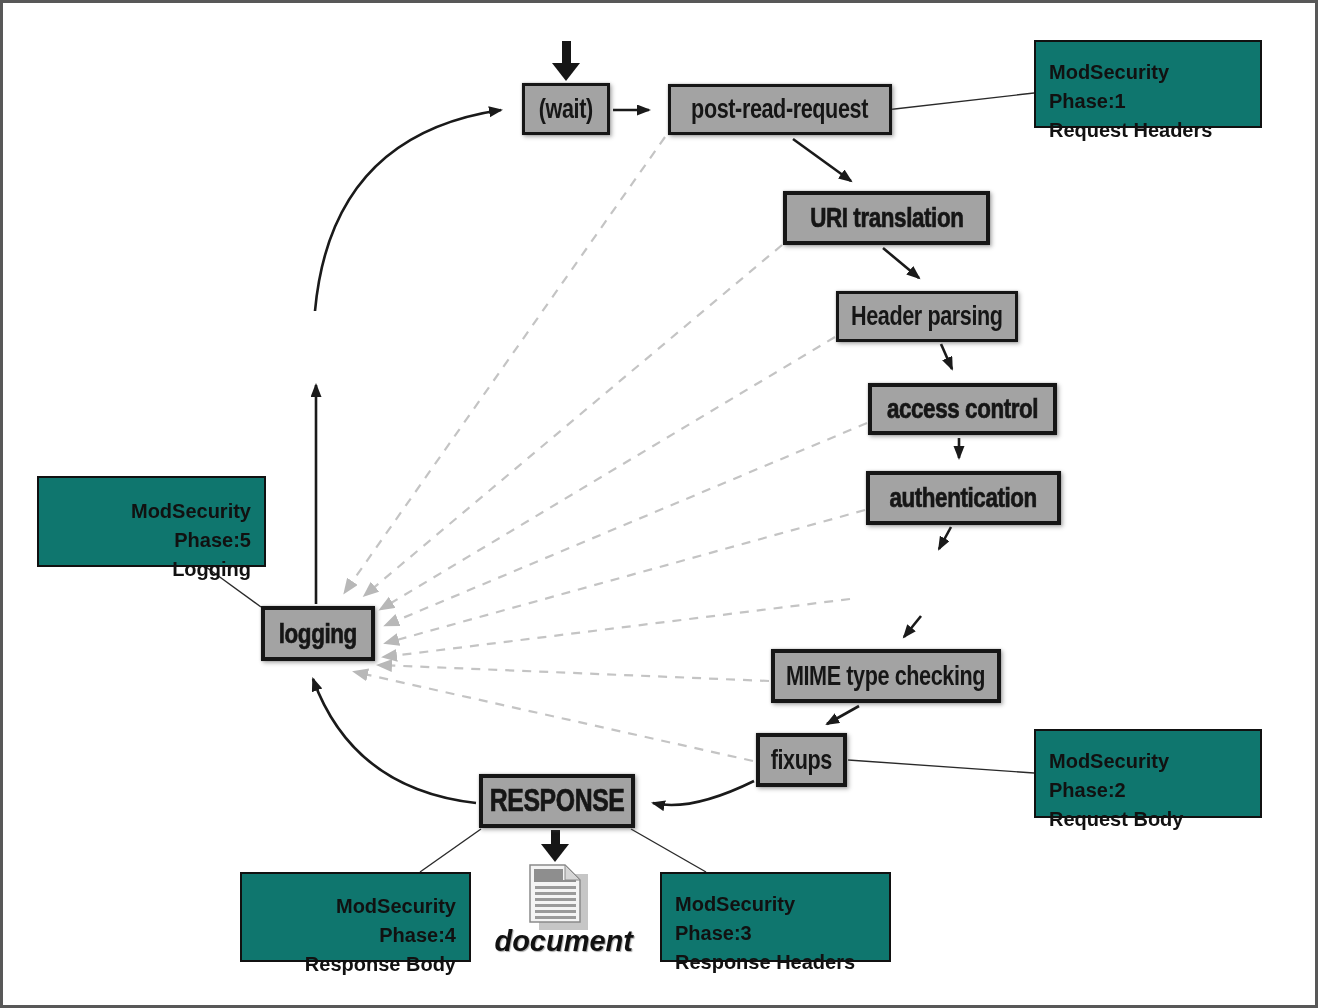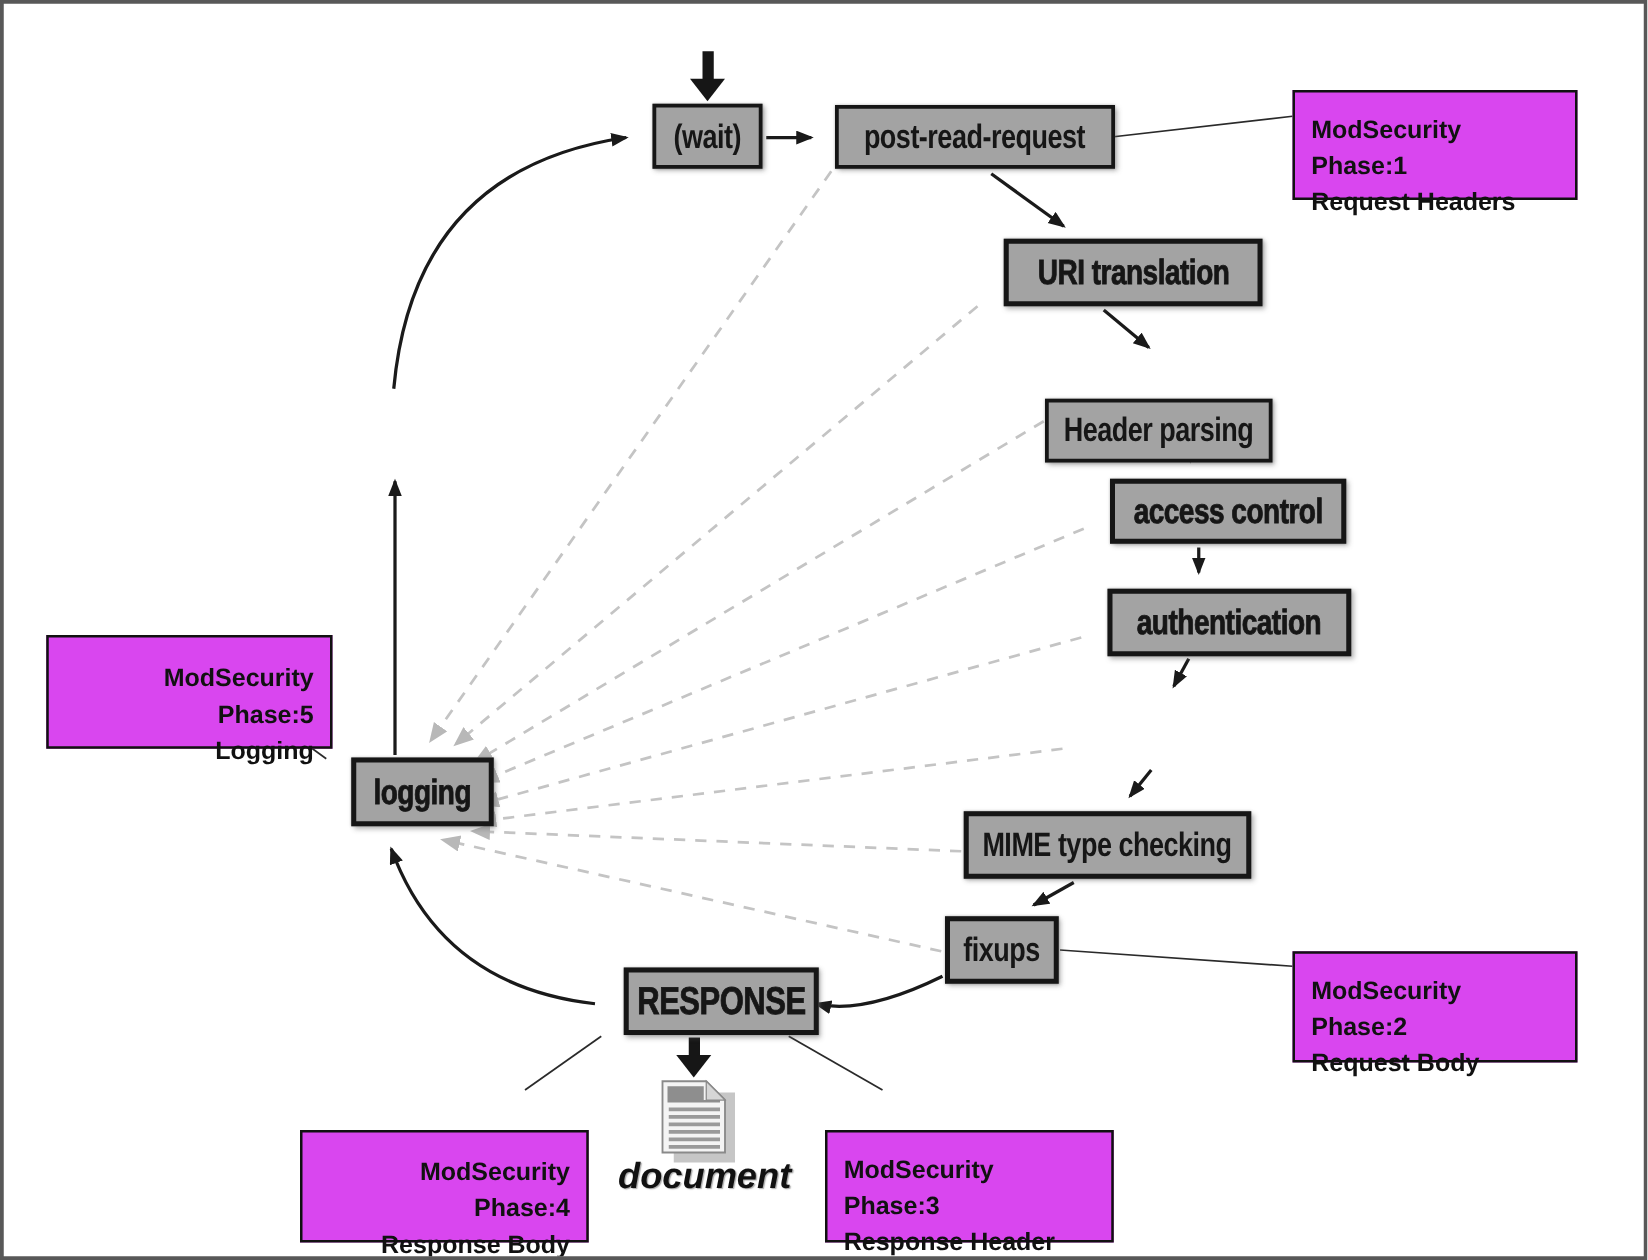--- a/index.html
+++ b/index.html
@@ -11,42 +11,41 @@
   #wires{position:absolute;left:0;top:0;width:1318px;height:1008px;}
 
   
   .node{
     position:absolute;display:flex;align-items:center;justify-content:center;
     background:#a3a3a3;border:3px solid #161616;box-sizing:border-box;
     box-shadow:2px 2px 4px rgba(90,90,90,.45), 0 0 2px rgba(120,120,120,.5);
     color:#161616;font-weight:700;font-size:28px;white-space:nowrap;
   }
   .node .lbl{display:inline-block;transform:scaleX(.8);letter-spacing:-.5px;}
-  .node.heavy{border-width:4px;margin-left:20px;}
+  .node.heavy{border-width:4px;}
   .node.heavy .lbl{-webkit-text-stroke:.7px #161616;}
 
   #node-wait{left:519px;top:80px;width:88px;height:52px;font-size:27px;}
   #node-post-read-request{left:665px;top:81px;width:224px;height:51px;font-size:27px;}
   #node-uri-translation{left:780px;top:188px;width:207px;height:54px;}
-  #node-header-parsing{left:833px;top:288px;width:182px;height:51px;font-size:27px;margin-top:28px;}
+  #node-header-parsing{left:833px;top:288px;width:182px;height:51px;font-size:27px;}
   #node-access-control{left:865px;top:380px;width:189px;height:52px;}
   #node-authentication{left:863px;top:468px;width:195px;height:54px;}
   #node-authorization{left:849px;top:557px;width:188px;height:54px;}
   #node-mime-type-checking{left:768px;top:646px;width:230px;height:54px;font-size:27px;border-width:4px;}
   #node-fixups{left:753px;top:730px;width:91px;height:54px;font-size:27px;border-width:4px;}
   #node-response{left:476px;top:771px;width:156px;height:54px;font-size:31px;letter-spacing:0;}
   #node-logging{left:258px;top:603px;width:114px;height:55px;}
   #node-cleanup{left:260px;top:310px;width:108px;height:56px;font-size:27px;}
 
   
   .callout{
-    position:absolute;background:#d946ef;border:2px solid #111;box-sizing:border-box;
+    position:absolute;background:#0f766e;border:2px solid #111;box-sizing:border-box;
     font-weight:700;font-size:20px;line-height:29px;color:#111;
     padding:16px 13px 0 13px;
-    margin-top:32px;
   }
   .callout.right{text-align:right;}
   #callout-phase1{left:1031px;top:37px;width:228px;height:88px;}
   #callout-phase2{left:1031px;top:726px;width:228px;height:89px;}
   #callout-phase3{left:657px;top:869px;width:231px;height:90px;}
   #callout-phase4{left:237px;top:869px;width:231px;height:90px;padding-top:18px;}
   #callout-phase5{left:34px;top:473px;width:229px;height:91px;padding-top:19px;}
 
   
   #document-label{
@@ -163,21 +162,21 @@
   <div class="callout" id="callout-phase1">
     <div>ModSecurity Phase:1</div>
     <div>Request Headers</div>
   </div>
   <div class="callout" id="callout-phase2">
     <div>ModSecurity Phase:2</div>
     <div>Request Body</div>
   </div>
   <div class="callout" id="callout-phase3">
     <div>ModSecurity Phase:3</div>
-    <div>Response Header</div>
+    <div>Response Headers</div>
   </div>
   <div class="callout right" id="callout-phase4">
     <div>ModSecurity Phase:4</div>
     <div>Response Body</div>
   </div>
   <div class="callout right" id="callout-phase5">
     <div>ModSecurity Phase:5</div>
     <div>Logging</div>
   </div>
 

